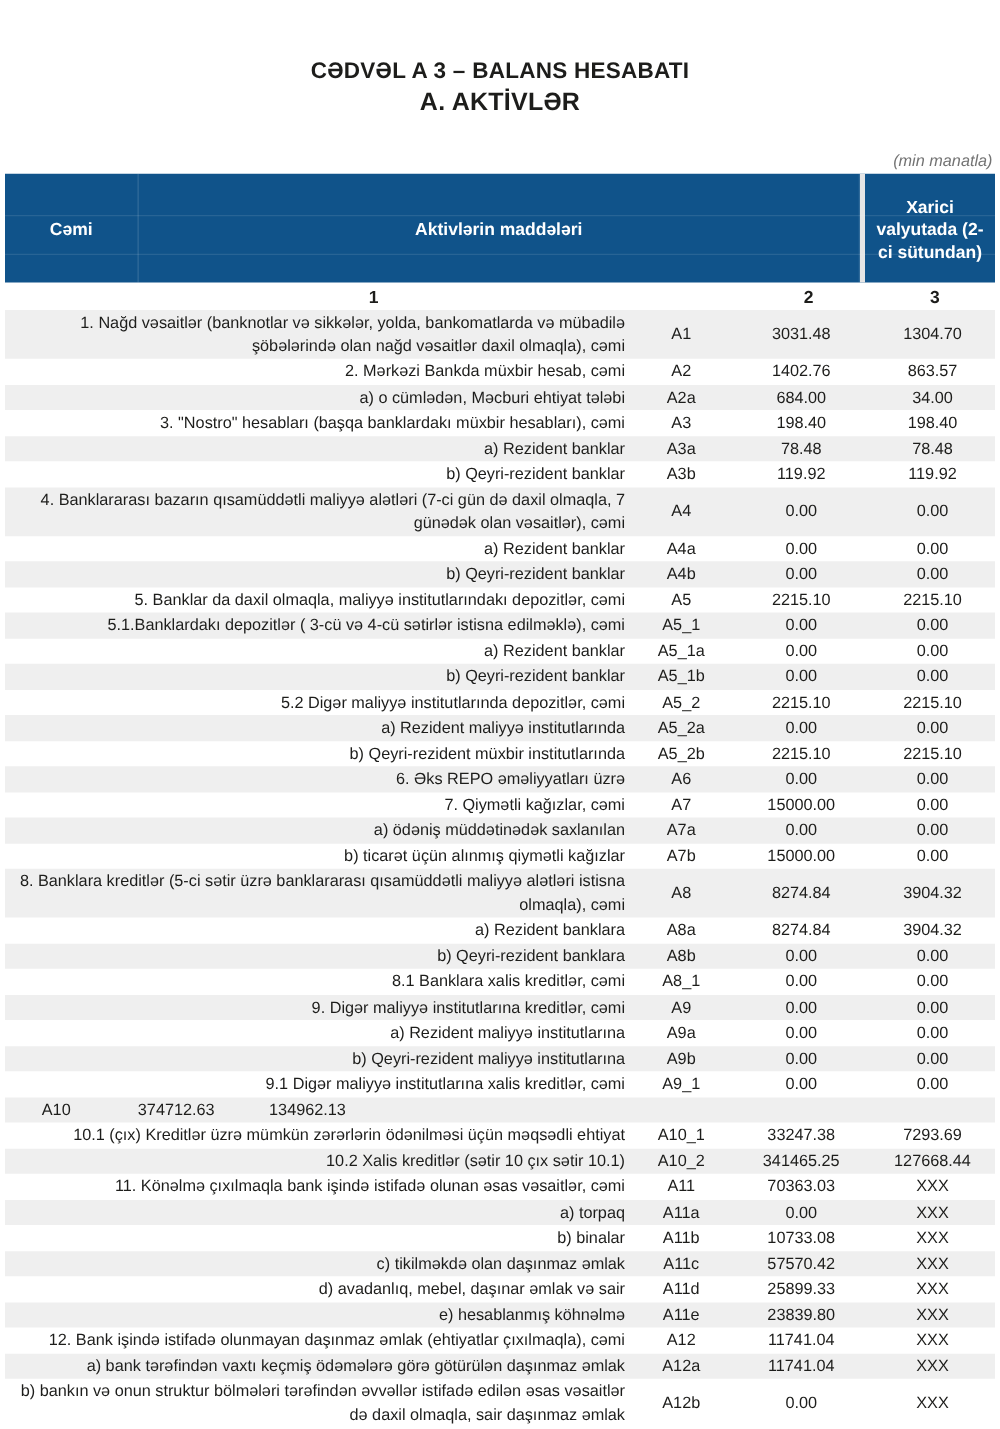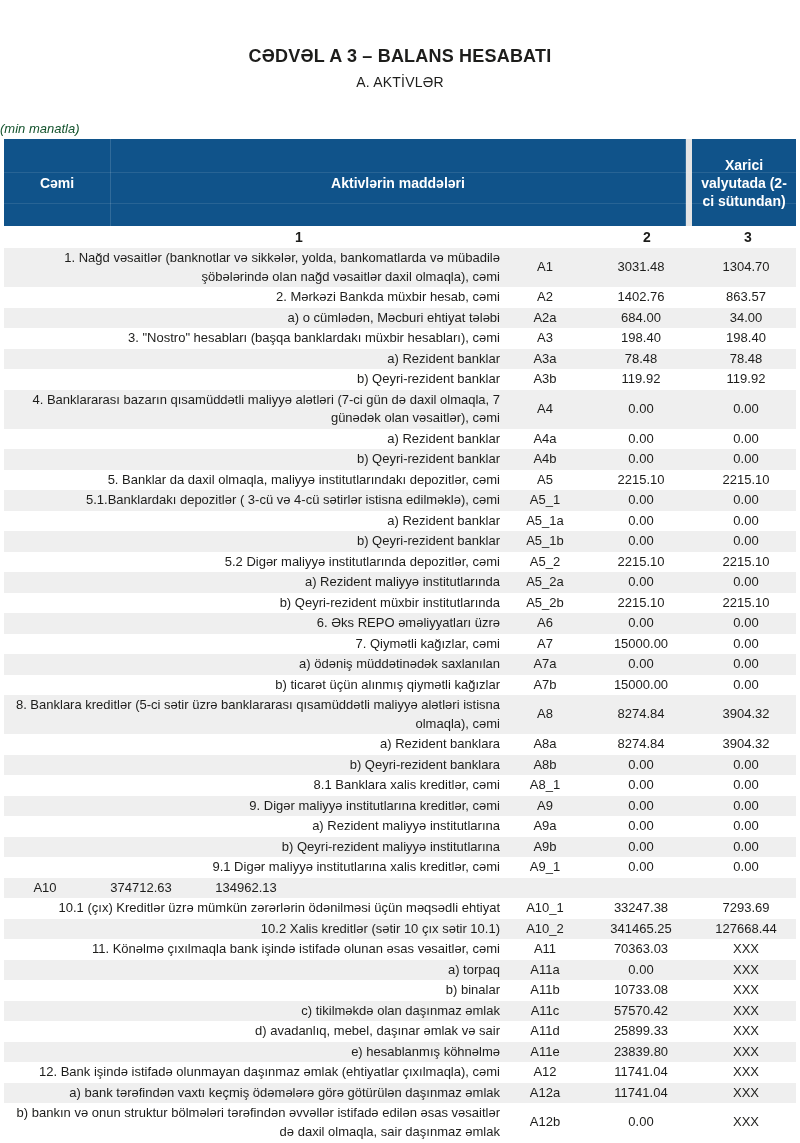--- a/index.html
+++ b/index.html
@@ -7,44 +7,44 @@
     width:800px;height:1143px;
     background:#ffffff;
     font-family:"Liberation Sans","DejaVu Sans",sans-serif;
     color:#1d1d1b;
     overflow:hidden;
     -webkit-font-smoothing:antialiased;
   }
   .page{width:800px;height:1143px;position:relative;margin-top:36px;}
   .titles{text-align:center;padding-top:7px;}
   .title-main{font-size:18px;font-weight:bold;letter-spacing:.2px;line-height:26px;}
-  .title-sub{font-size:14px;font-weight:normal;letter-spacing:.2px;line-height:26px;}
+  .title-sub{font-size:20px;font-weight:bold;letter-spacing:.2px;line-height:26px;}
   .note{
-    text-align:left;font-style:italic;font-size:13px;
-    padding:0 6px 3px 0;margin-top:26px;color:#14532d;
+    text-align:right;font-style:italic;font-size:13px;
+    padding:0 6px 3px 0;margin-top:26px;color:#737373;
   }
   .tbl{margin:0 4px;width:792px;}
   
   .c-code{width:78px;flex:0 0 78px;}
   .c-total{width:106px;flex:0 0 106px;}
   .c-foreign{width:96px;flex:0 0 96px;}
   .c-label{flex:1 1 auto;min-width:0;text-align:right;}
 
   
   .thead{
     display:flex;align-items:stretch;
     background:#10538a;color:#ffffff;height:87px;position:relative;
   }
   .thead .cell{
     display:flex;align-items:center;justify-content:center;
     text-align:center;font-weight:bold;font-size:14px;line-height:18px;
   }
   .th-items{flex:1 1 auto;border-right:1px solid rgba(255,255,255,.14);}
   .th-total{border-right:1px solid rgba(255,255,255,.14);}
-  .th-foreign{border-left:6px solid #e5e5e5;padding:2px 4px;}
+  .th-foreign{border-left:4px solid #e5e5e5;padding:2px 4px;}
   .thead .hline{
     position:absolute;left:0;right:0;height:1px;
     background:rgba(255,255,255,.10);pointer-events:none;
   }
   .hline.l1{top:33px;} .hline.l2{top:64px;}
 
   
   .numrow{display:flex;height:22px;align-items:center;font-weight:bold;font-size:14px;}
   .numrow .cell{text-align:center;}
   .numrow .n1{flex:1 1 auto;}

